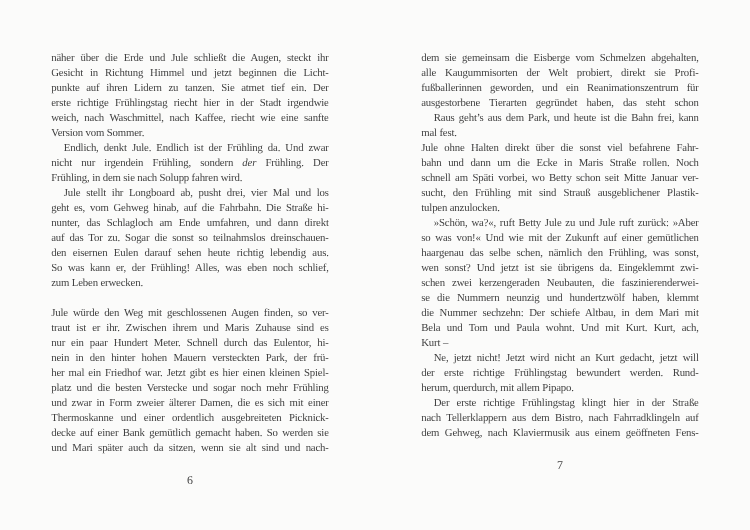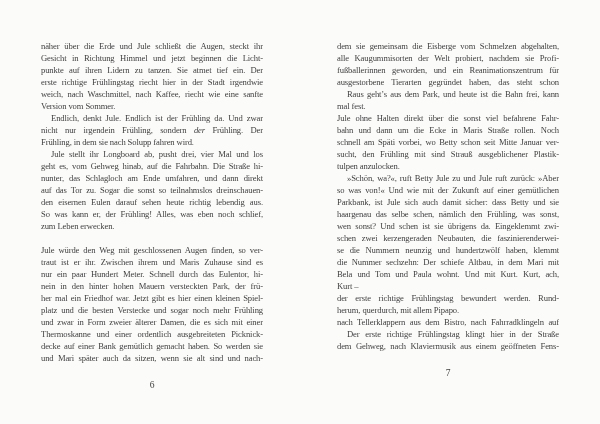--- a/index.html
+++ b/index.html
@@ -78,41 +78,41 @@
         <div class="line j">und zwar in Form zweier älterer Damen, die es sich mit einer</div>
         <div class="line j">Thermoskanne und einer ordentlich ausgebreiteten Picknick-</div>
         <div class="line j">decke auf einer Bank gemütlich gemacht haben. So werden sie</div>
         <div class="line j">und Mari später auch da sitzen, wenn sie alt sind und nach-</div>
       </div>
     <div class="pagenum">6</div>
   </div>
   <div class="page page-right">
     <div class="textblock">
         <div class="line j">dem sie gemeinsam die Eisberge vom Schmelzen abgehalten,</div>
-        <div class="line j">alle Kaugummisorten der Welt probiert, nachdem sie Profi-</div>
+        <div class="line j">alle Kaugummisorten der Welt probiert, direkt sie Profi-</div>
         <div class="line j">fußballerinnen geworden, und ein Reanimationszentrum für</div>
         <div class="line j">ausgestorbene Tierarten gegründet haben, das steht schon</div>
         <div class="line j ind">Raus geht’s aus dem Park, und heute ist die Bahn frei, kann</div>
         <div class="line">mal fest.</div>
         <div class="line j">Jule ohne Halten direkt über die sonst viel befahrene Fahr-</div>
         <div class="line j">bahn und dann um die Ecke in Maris Straße rollen. Noch</div>
         <div class="line j">schnell am Späti vorbei, wo Betty schon seit Mitte Januar ver-</div>
         <div class="line j">sucht, den Frühling mit sind Strauß ausgeblichener Plastik-</div>
         <div class="line">tulpen anzulocken.</div>
         <div class="line j ind">»Schön, wa?«, ruft Betty Jule zu und Jule ruft zurück: »Aber</div>
         <div class="line j">so was von!« Und wie mit der Zukunft auf einer gemütlichen</div>
-        <div class="line j">Parkbank, ist Jule sich auch damit sicher: dass Betty und sie</div>
         <div class="line j">haargenau das selbe schen, nämlich den Frühling, was sonst,</div>
-        <div class="line j">wen sonst? Und schen ist sie übrigens da. Eingeklemmt zwi-</div>
+        <div class="line j">wen sonst? Und jetzt ist sie übrigens da. Eingeklemmt zwi-</div>
         <div class="line j">schen zwei kerzengeraden Neubauten, die faszinierenderwei-</div>
         <div class="line j">se die Nummern neunzig und hundertzwölf haben, klemmt</div>
         <div class="line j">die Nummer sechzehn: Der schiefe Altbau, in dem Mari mit</div>
         <div class="line j">Bela und Tom und Paula wohnt. Und mit Kurt. Kurt, ach,</div>
         <div class="line">Kurt –</div>
+        <div class="line j ind">Ne, jetzt nicht! Jetzt wird nicht an Kurt gedacht, jetzt will</div>
         <div class="line j">der erste richtige Frühlingstag bewundert werden. Rund-</div>
         <div class="line">herum, querdurch, mit allem Pipapo.</div>
+        <div class="line j ind">Der erste richtige Frühlingstag klingt hier in der Straße</div>
         <div class="line j">nach Tellerklappern aus dem Bistro, nach Fahrradklingeln auf</div>
-        <div class="line j ind">Der erste richtige Frühlingstag klingt hier in der Straße</div>
         <div class="line j">dem Gehweg, nach Klaviermusik aus einem geöffneten Fens-</div>
       </div>
     <div class="pagenum">7</div>
   </div>
 </div>
 
 </body></html>

